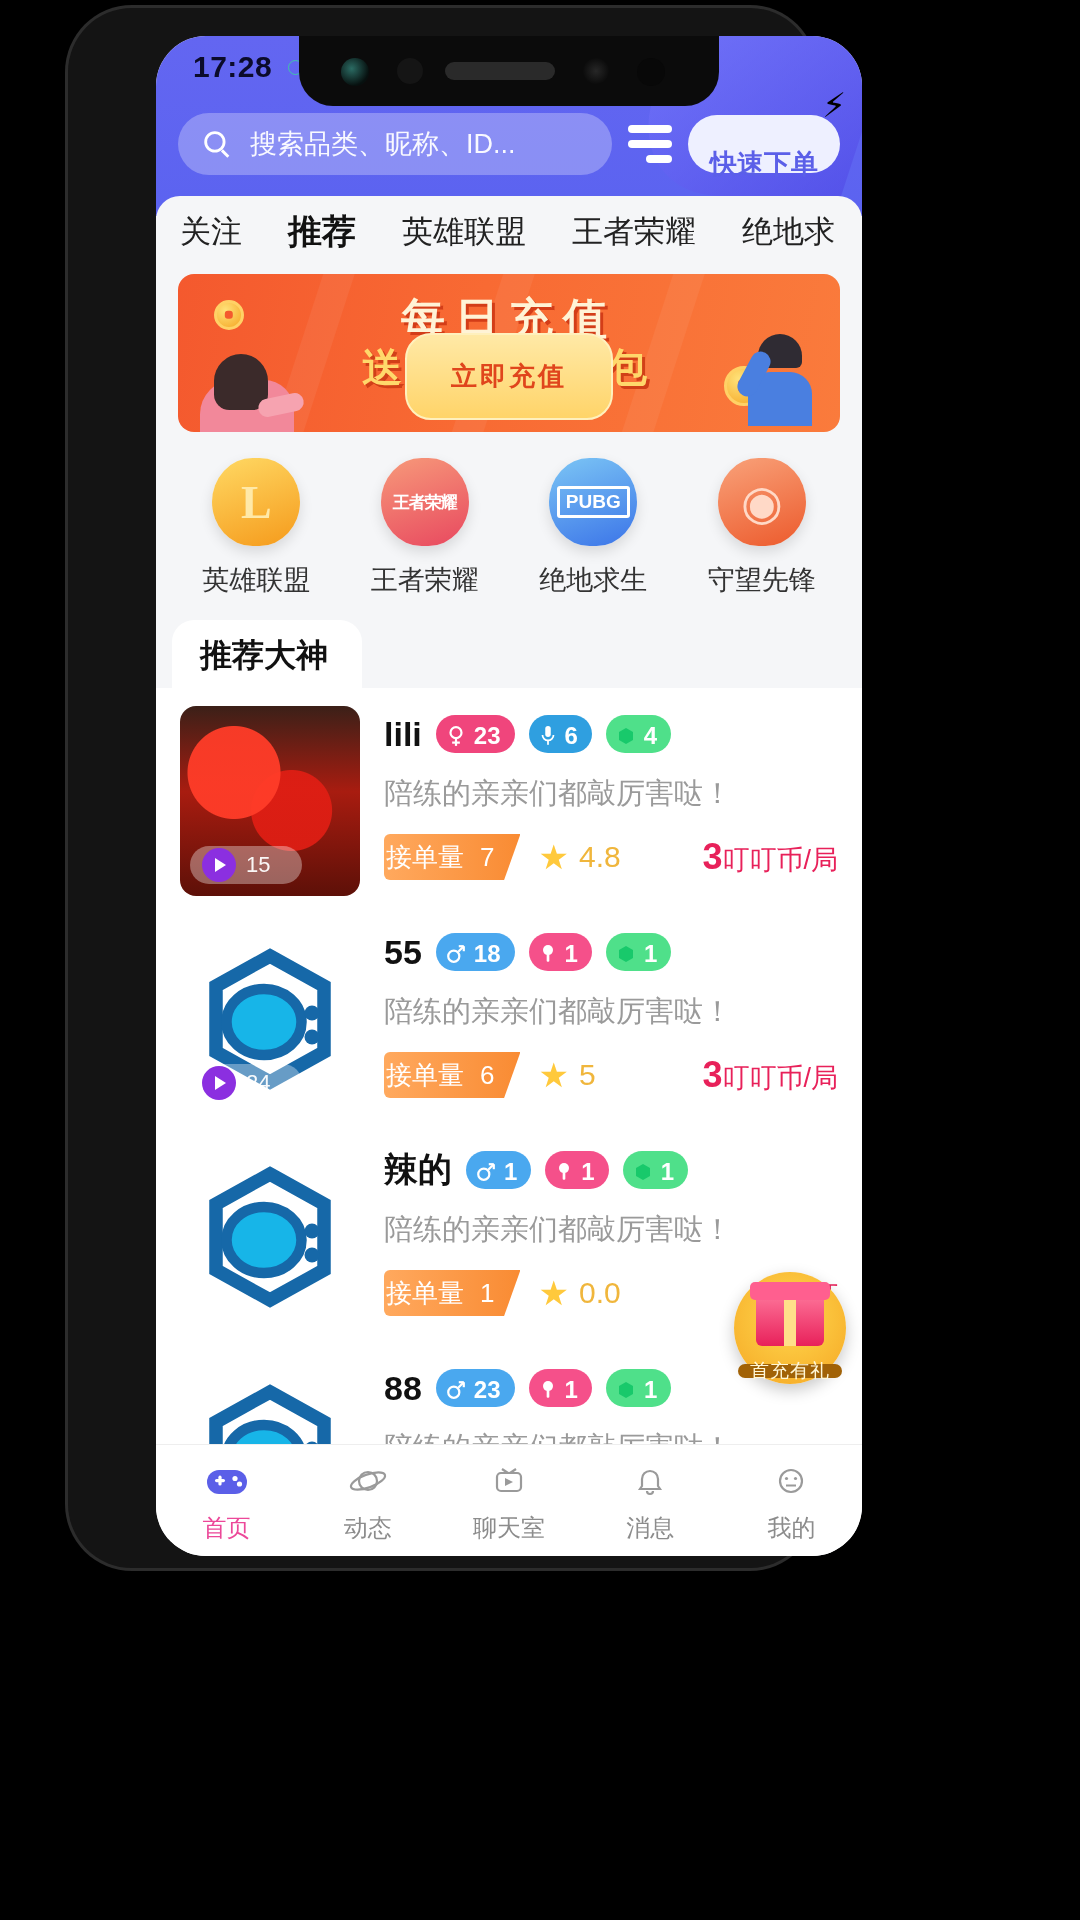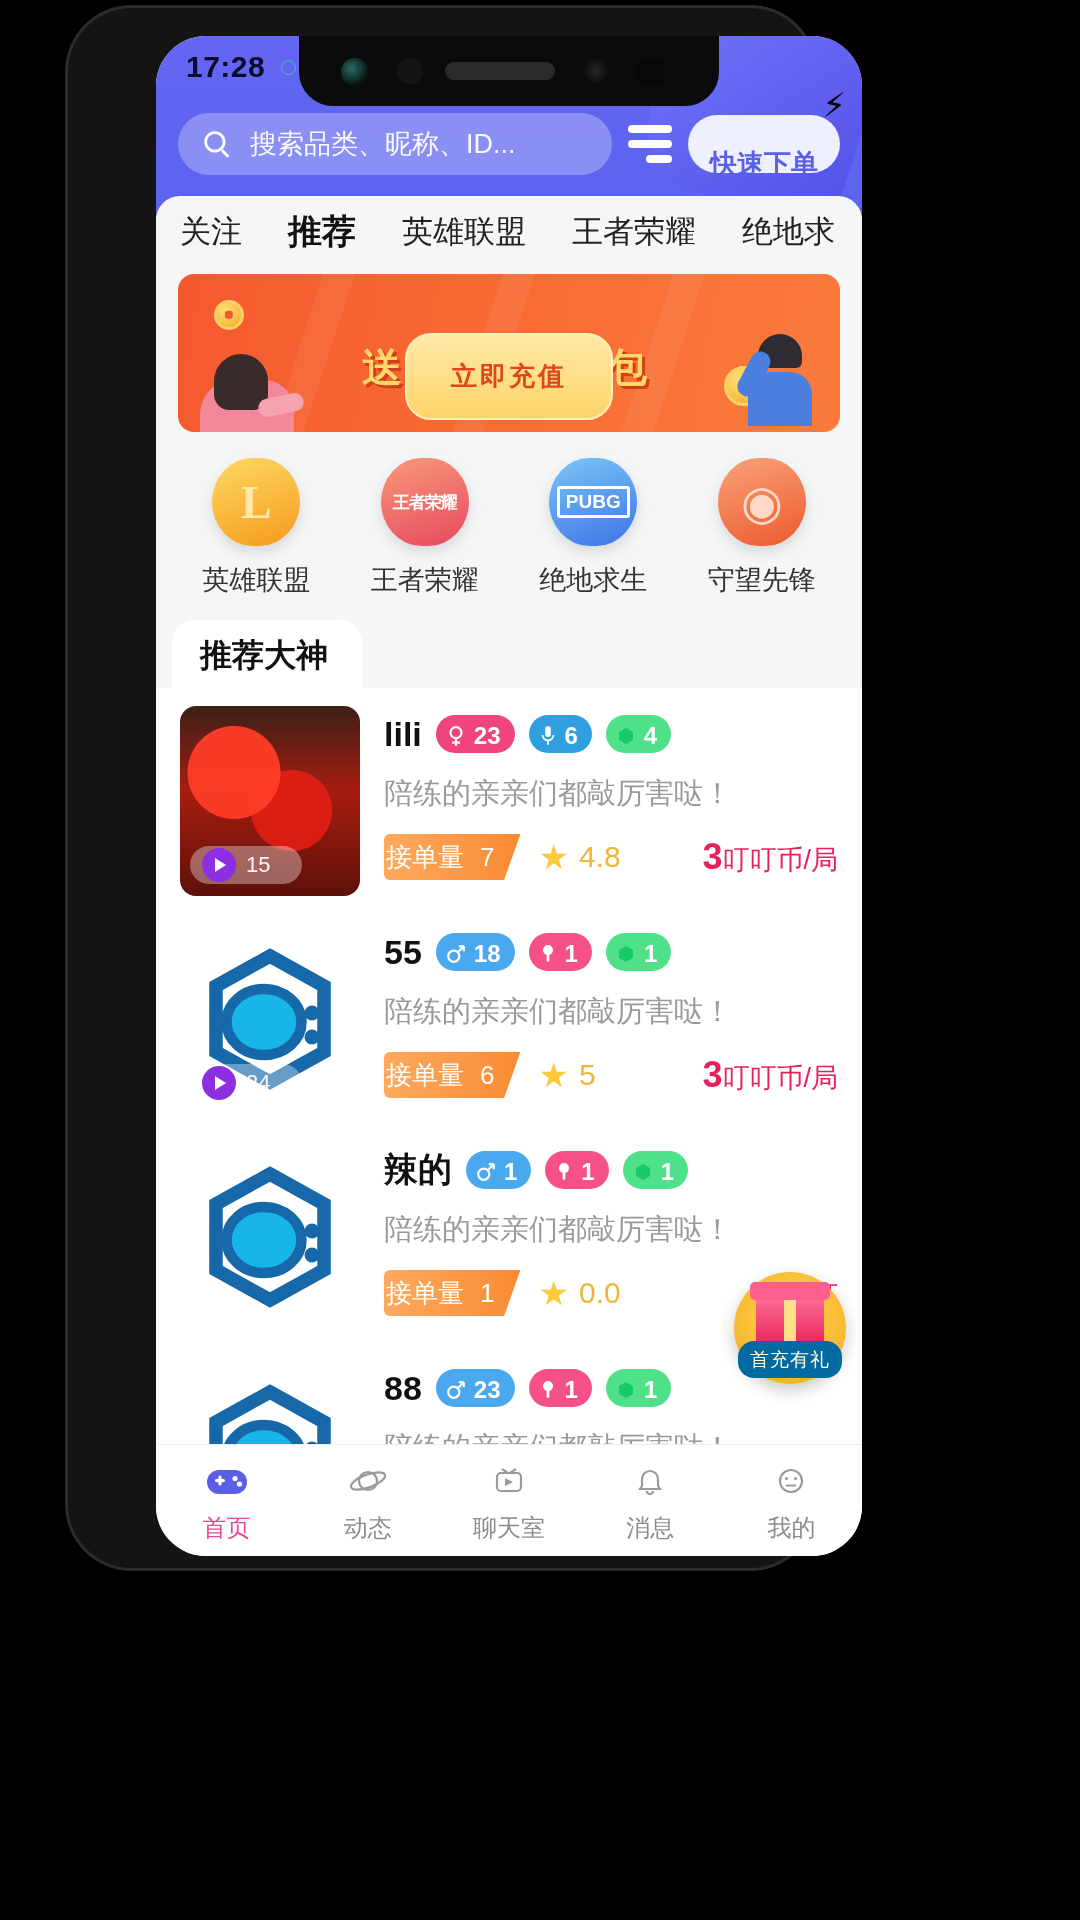--- a/index.html
+++ b/index.html
@@ -28,21 +28,21 @@
   }
   #header-deco{
     position:absolute; right:-10px; top:-30px; width:220px; height:190px;
     background:linear-gradient(135deg,#7b7dff 0%,#4f46e5 100%);
     transform:skewX(-18deg); opacity:.55; border-bottom-left-radius:100px;
   }
   #status-bar{
     position:absolute; left:0; top:0; width:706px; height:62px;
     display:flex; align-items:center; padding-left:30px; gap:16px; z-index:4;
   }
-  #status-time{color:#0b0b2b; font-size:30px; font-weight:700; letter-spacing:.5px;}
+  #status-time{color:#0b0b2b; font-size:30px; font-weight:700; letter-spacing:.5px;margin-left:7px;}
   .status-mini{width:15px;height:15px;border-radius:50%;border:1.5px solid #3ad29f;opacity:.85;}
   #notch{
     position:absolute; left:50%; transform:translateX(-50%); top:0;
     width:420px; height:70px; background:#0b0b0b;
     border-bottom-left-radius:34px; border-bottom-right-radius:34px; z-index:6;
   }
   .notch-dot{position:absolute; top:22px; border-radius:50%; background:#151515;}
   #notch-cam{left:42px; width:28px; height:28px; background:radial-gradient(circle at 38% 38%,#2b6b63,#07100f 70%);}
   #notch-dot2{left:98px; width:26px; height:26px;}
   #notch-speaker{
@@ -214,22 +214,22 @@
     background:radial-gradient(circle at 50% 40%,#ffd94f,#f5a623);
     box-shadow:0 6px 16px rgba(0,0,0,.22);
   }
   #gift-box{
     position:absolute; left:22px; top:18px; width:68px; height:56px;
     background:linear-gradient(180deg,#ff7a9e,#e8215a); border-radius:6px;
   }
   #gift-box::before{content:""; position:absolute; left:28px; top:0; width:12px; height:56px; background:#ffe08a;}
   #gift-lid{position:absolute; left:16px; top:10px; width:80px; height:18px; background:#ff5f8f; border-radius:5px;}
   #gift-label{
-    position:absolute; left:4px; bottom:6px; width:104px; height:37px;
-    background:#0369a1; border-radius:16px; color:#fff7d6; font-size:19px;
+    position:absolute; left:4px; bottom:6px; width:104px; height:14px;
+    background:#a16207; border-radius:16px; color:#fff7d6; font-size:19px;
     display:flex; align-items:center; justify-content:center; letter-spacing:1px;
   }
   
   #bottom-nav{
     position:absolute; left:0; bottom:0; width:706px; height:112px;
     background:#fff; display:flex; align-items:center;
     border-top:1px solid #eee; z-index:25;
   }
   .nav-item{flex:1; display:flex; flex-direction:column; align-items:center; gap:8px;}
   .nav-icon{height:46px; display:flex; align-items:center; justify-content:center;}
@@ -302,20 +302,21 @@
         <div class="banner-girl">
           <div class="body"></div>
             <div class="hair"></div>
             <div class="arm"></div>
         </div>
         <div class="banner-boy">
           <div class="body"></div>
             <div class="hair"></div>
             <div class="arm"></div>
         </div>
+        <div id="banner-title1">每日充值</div>
         <div id="banner-title2">送超值大礼包</div>
         <div id="banner-cta">立即充值</div>
       </div>
 
       <div id="game-categories">
         <div class="game-cat">
           <div class="game-cat-icon gi-lol">
             <span class="glyph">L</span>
           </div>
           <div class="game-cat-label">英雄联盟</div>

